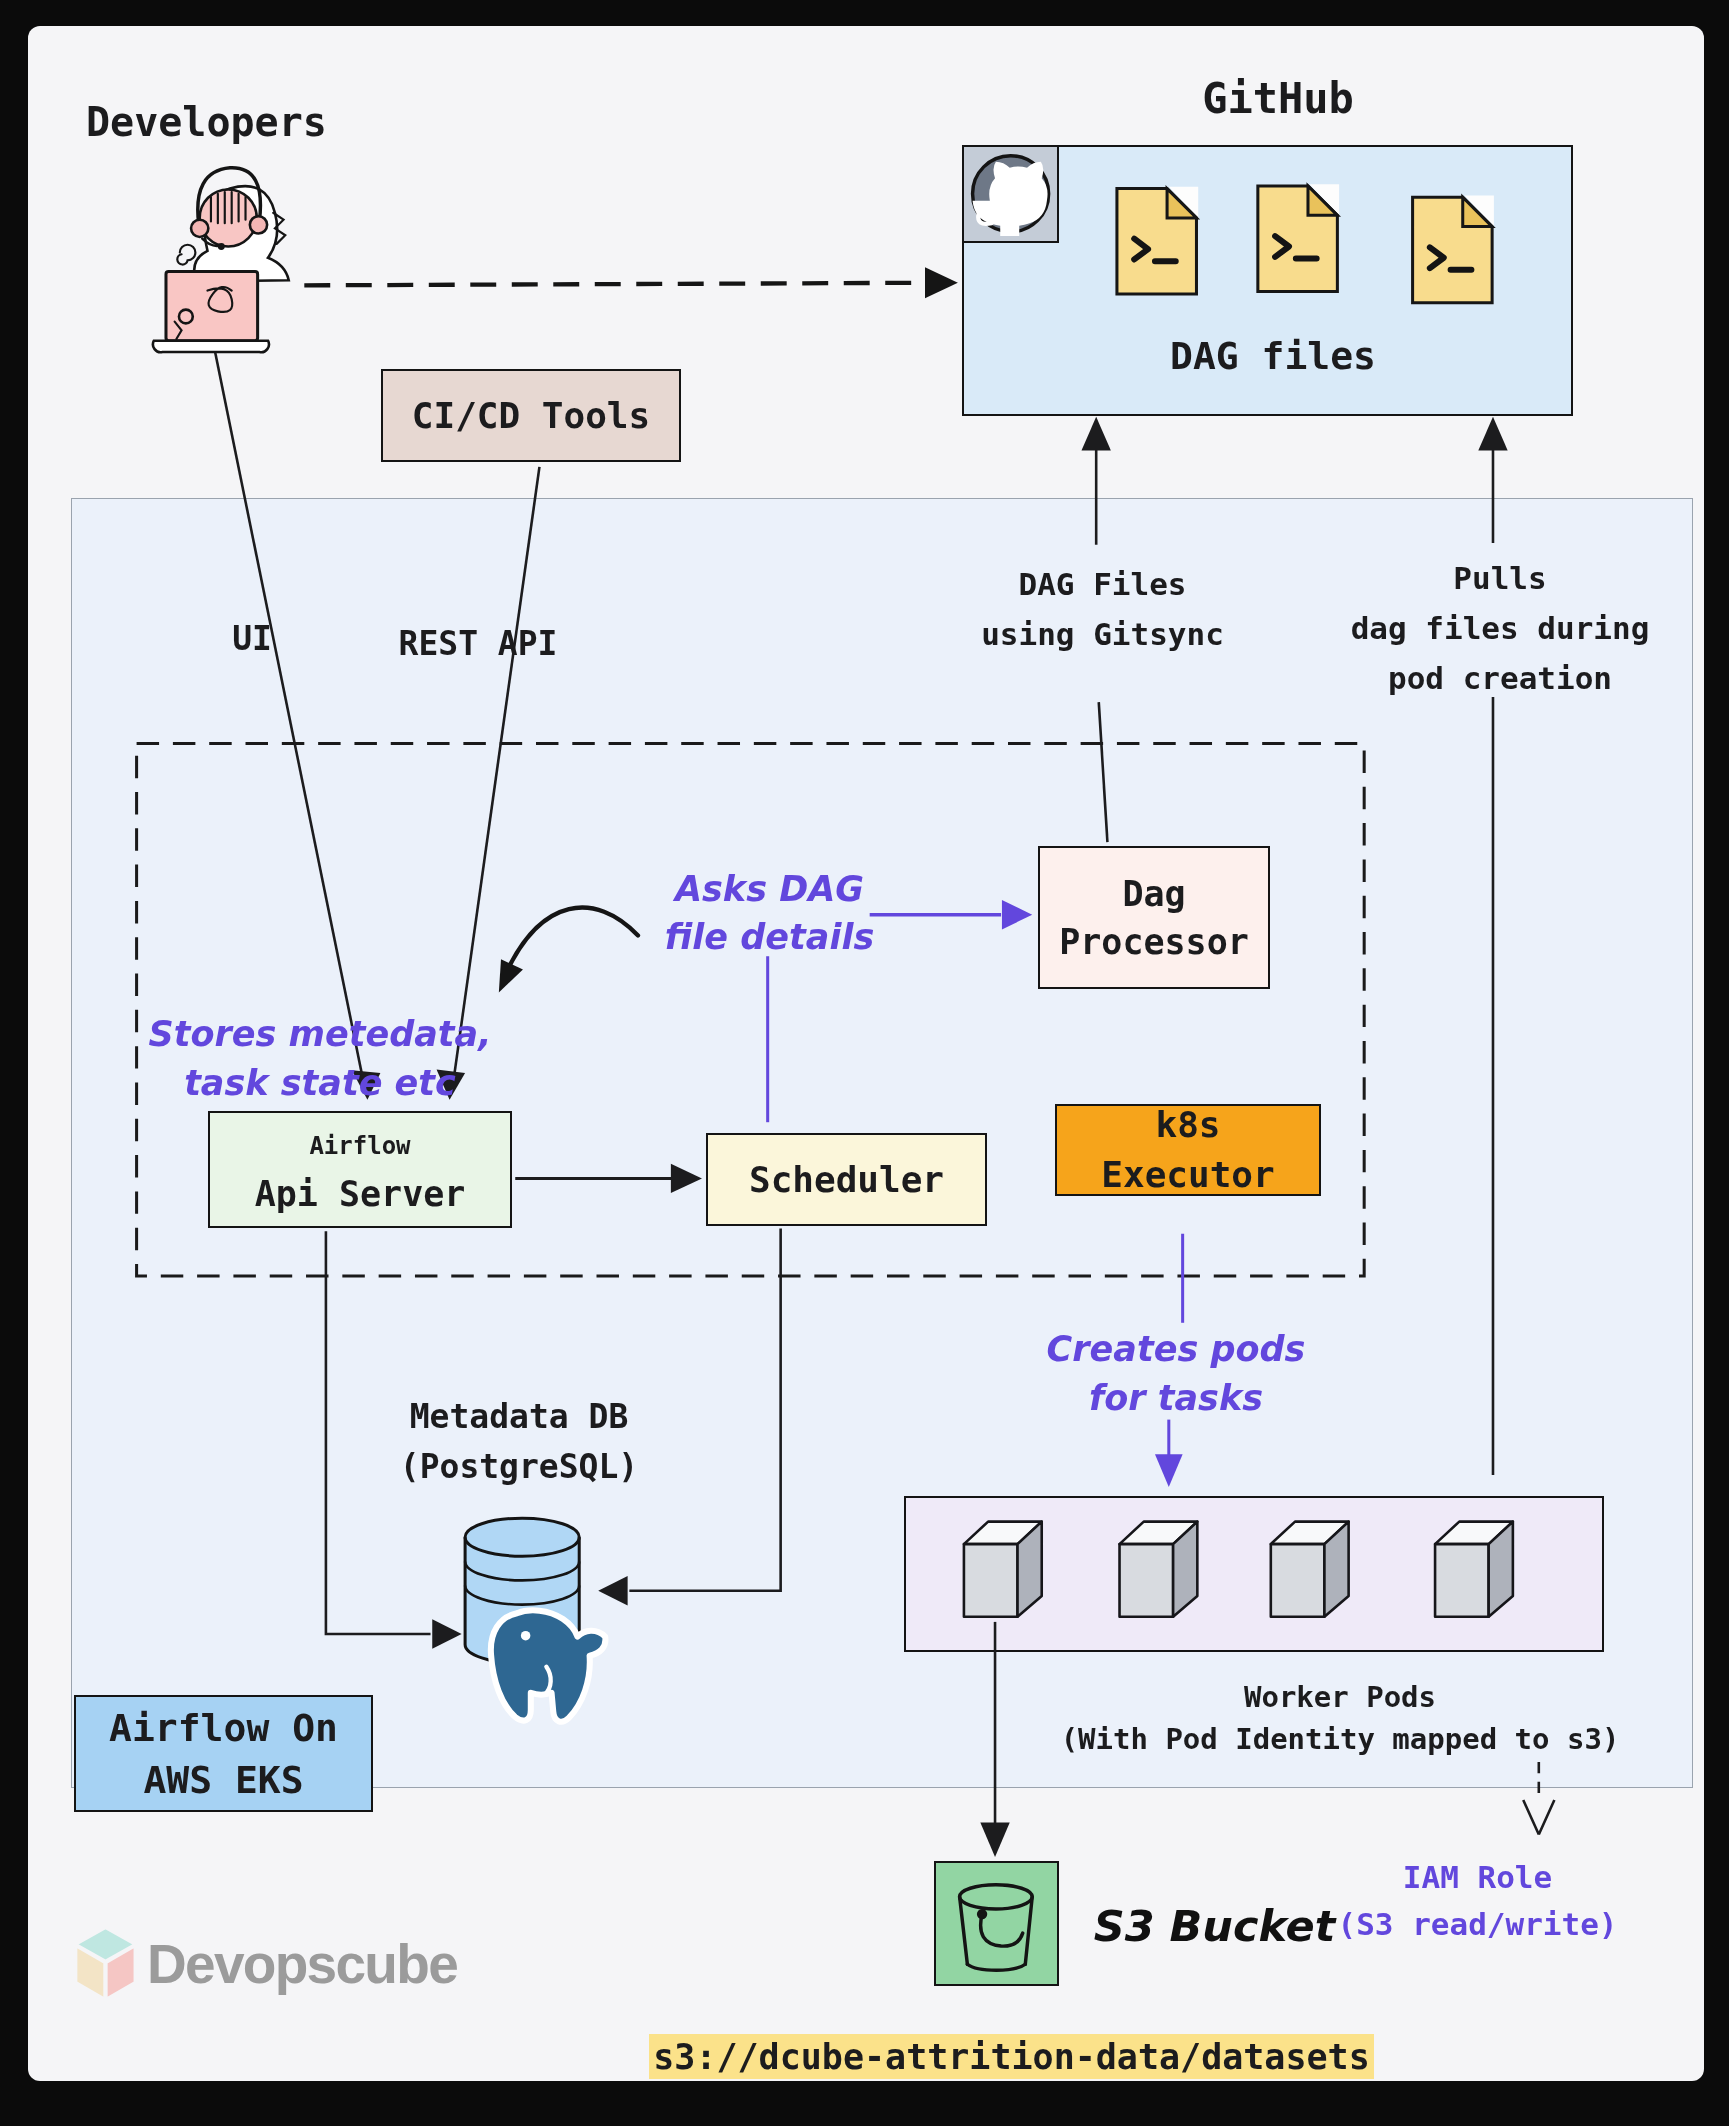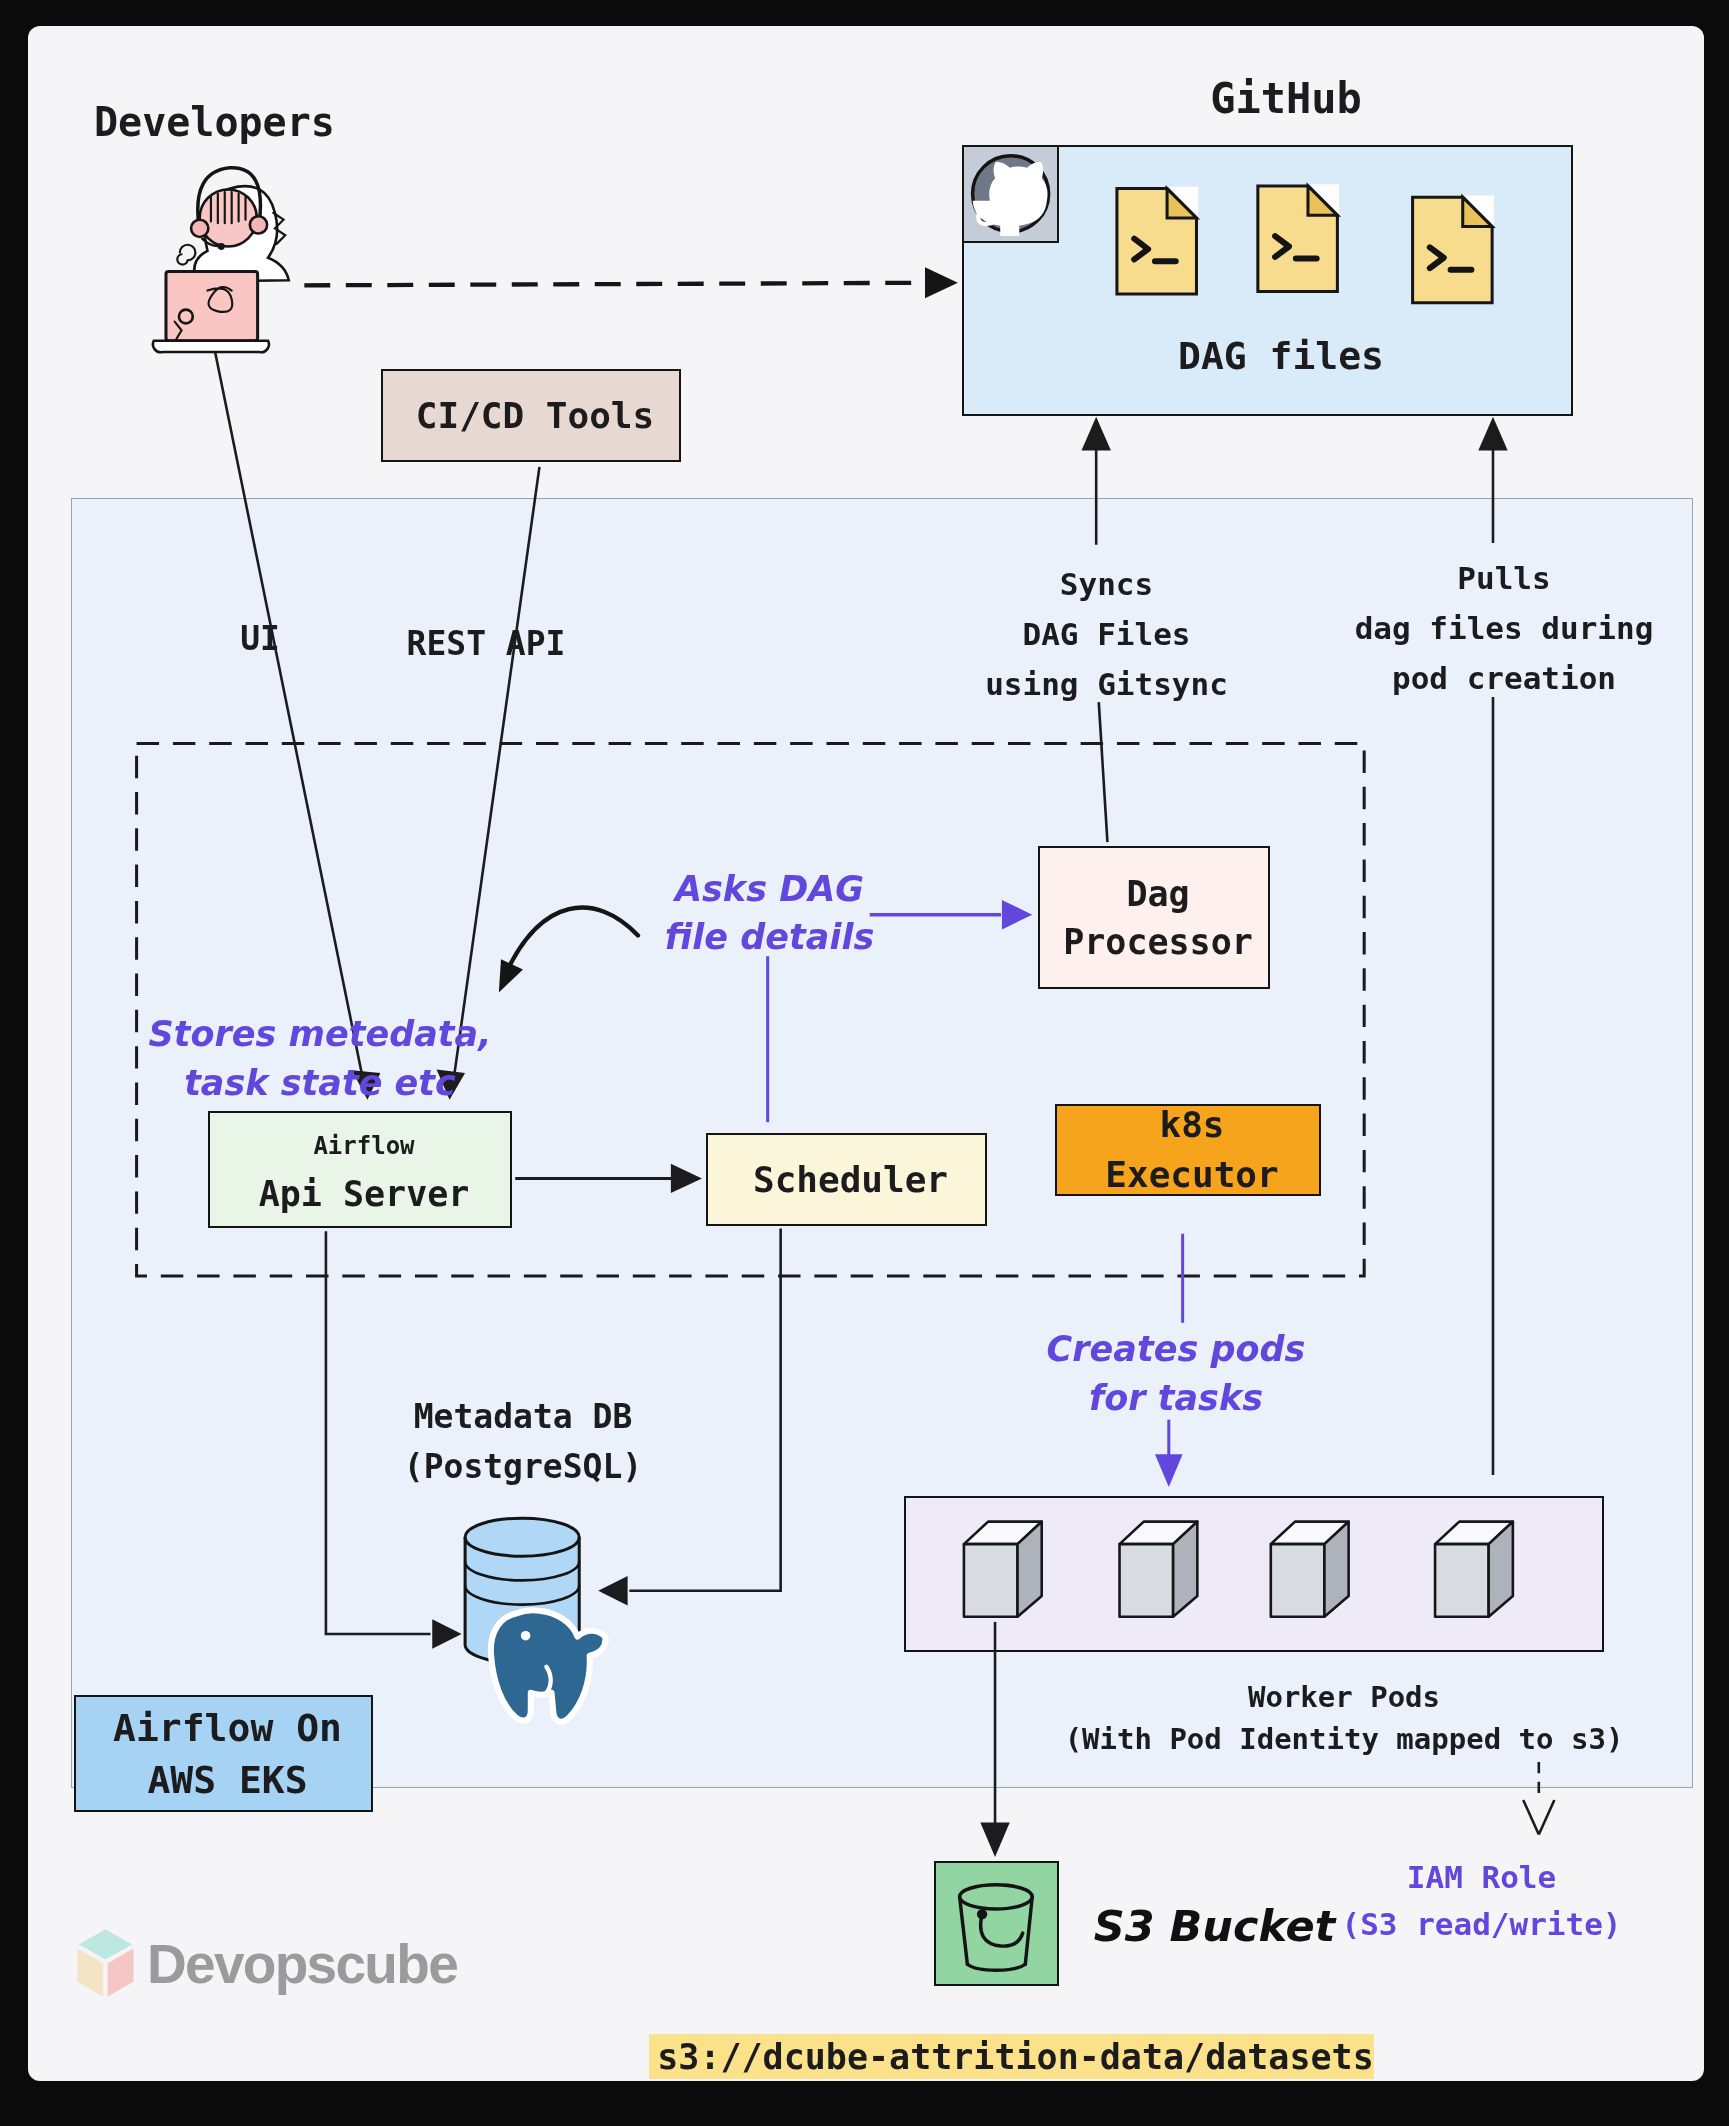--- a/index.html
+++ b/index.html
@@ -2,21 +2,21 @@
 <html style="font-size:14px"><head>
 <meta charset="utf-8">
 <style>
   html,body{margin:0;padding:0;background:#0b0b0b;}
   #stage{position:relative;width:1729px;height:2126px;background:#0b0b0b;overflow:hidden;
          font-family:"DejaVu Sans Mono", monospace;color:#1c1c1e;}
   .paper{position:absolute;left:28px;top:26px;width:1676px;height:2055px;background:#f5f5f7;border-radius:12px;}
   .abs{position:absolute;}
   .box{position:absolute;border:2.6px solid #141414;display:flex;flex-direction:column;
        align-items:center;justify-content:center;text-align:center;box-sizing:border-box;}
-  .mono{font-family:"DejaVu Sans Mono", monospace;font-weight:700;color:#1c1c1e;margin-left:8px;}
+  .mono{font-family:"DejaVu Sans Mono", monospace;font-weight:700;color:#1c1c1e;}
   .hand{font-family:"DejaVu Sans", sans-serif;font-style:italic;font-weight:700;color:#6247dd;}
   .ctr{text-align:center;transform:translateX(-50%);}
   svg{position:absolute;left:0;top:0;pointer-events:none;}
   .container-region{position:absolute;left:71px;top:498px;width:1622px;height:1290px;
        background:#ebf1fa;border:1.7px solid #9aa3ae;box-sizing:border-box;}
 </style>
 </head>
 <body>
 
 <div id="stage">
@@ -227,21 +227,20 @@
   </div>
 
   <div class="abs mono" style="left:86px;top:99px;font-size:40px;">Developers</div>
   <div class="abs mono ctr" style="left:1278px;top:74px;font-size:42px;">GitHub</div>
   <div class="abs mono ctr" style="left:1273px;top:334px;font-size:38px;">DAG files</div>
 
   <div class="abs mono ctr" style="left:252px;top:619px;font-size:33px;">UI</div>
   <div class="abs mono ctr" style="left:478px;top:624px;font-size:33px;">REST API</div>
 
   <div class="abs" style="left:921px;top:559px;width:363px;text-align:center;">
-    <div class="mono" style="font-size:31px;line-height:50px;">Syncs</div>
     <div class="mono" style="font-size:31px;line-height:50px;">DAG Files</div>
     <div class="mono" style="font-size:31px;line-height:50px;">using Gitsync</div>
   </div>
 
   <div class="abs" style="left:1301px;top:553px;width:398px;text-align:center;">
     <div class="mono" style="font-size:31px;line-height:50px;">Pulls</div>
     <div class="mono" style="font-size:31px;line-height:50px;">dag files during</div>
     <div class="mono" style="font-size:31px;line-height:50px;">pod creation</div>
   </div>
 

